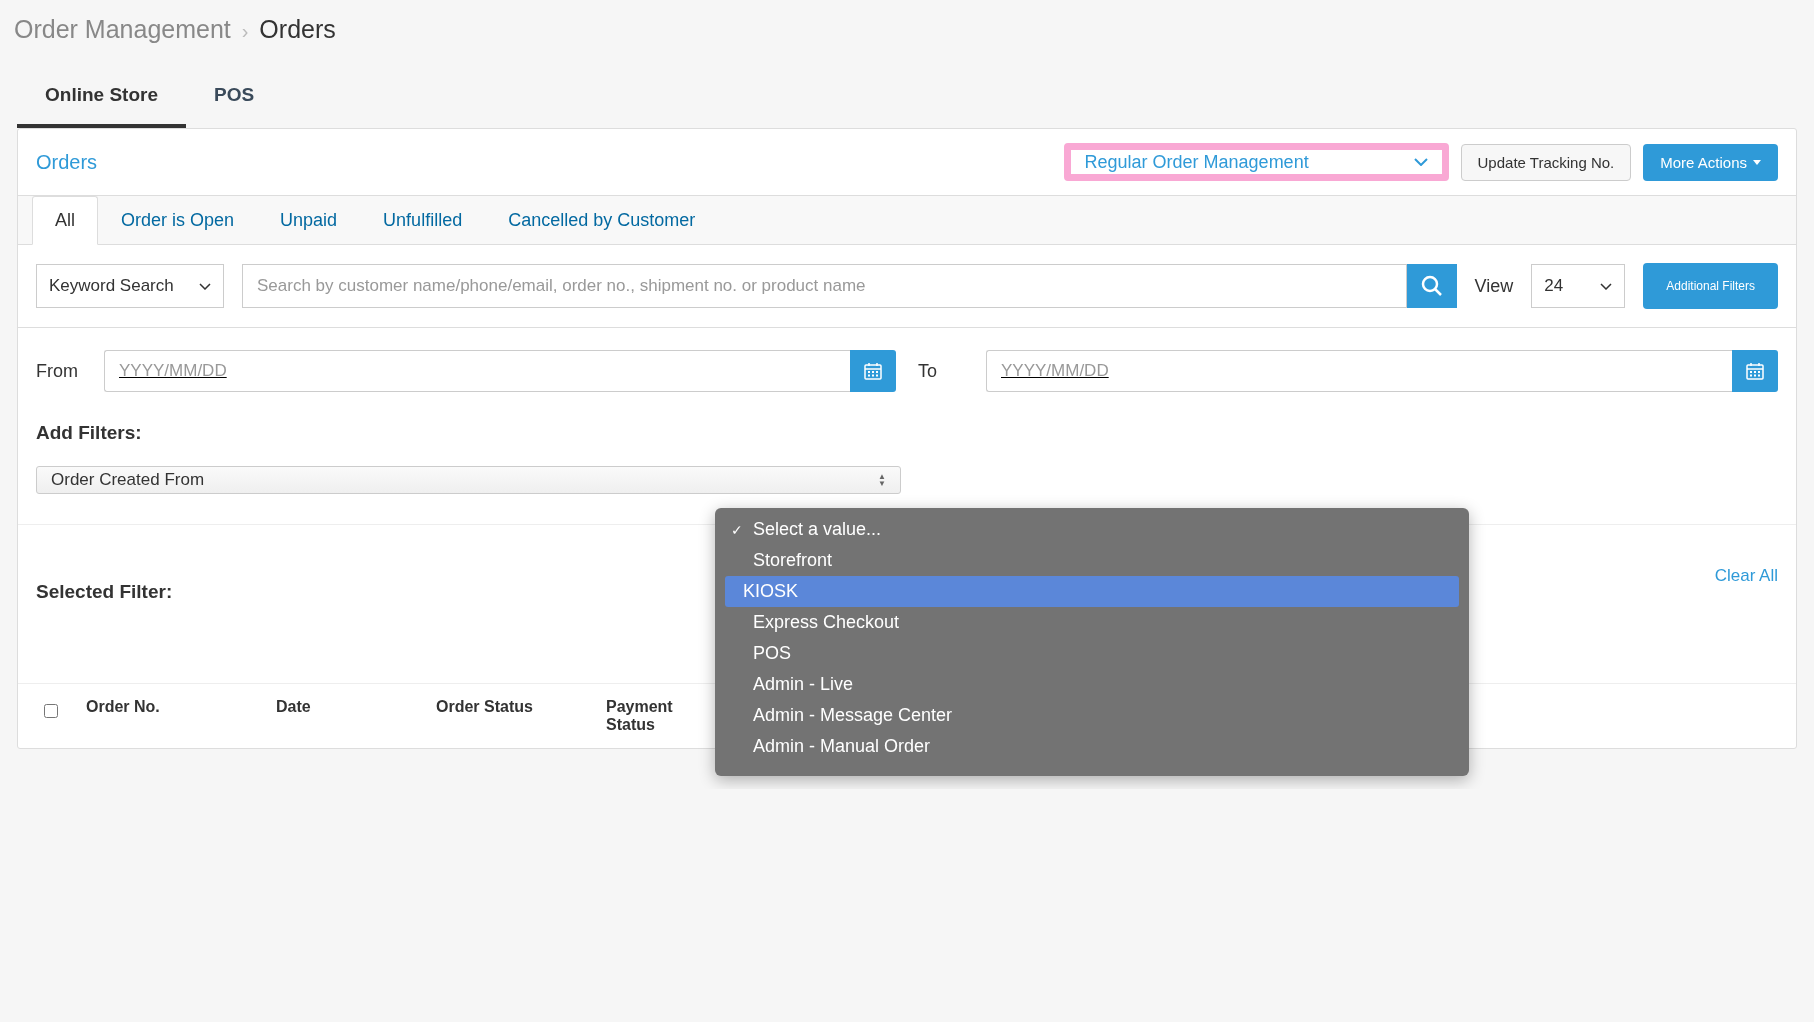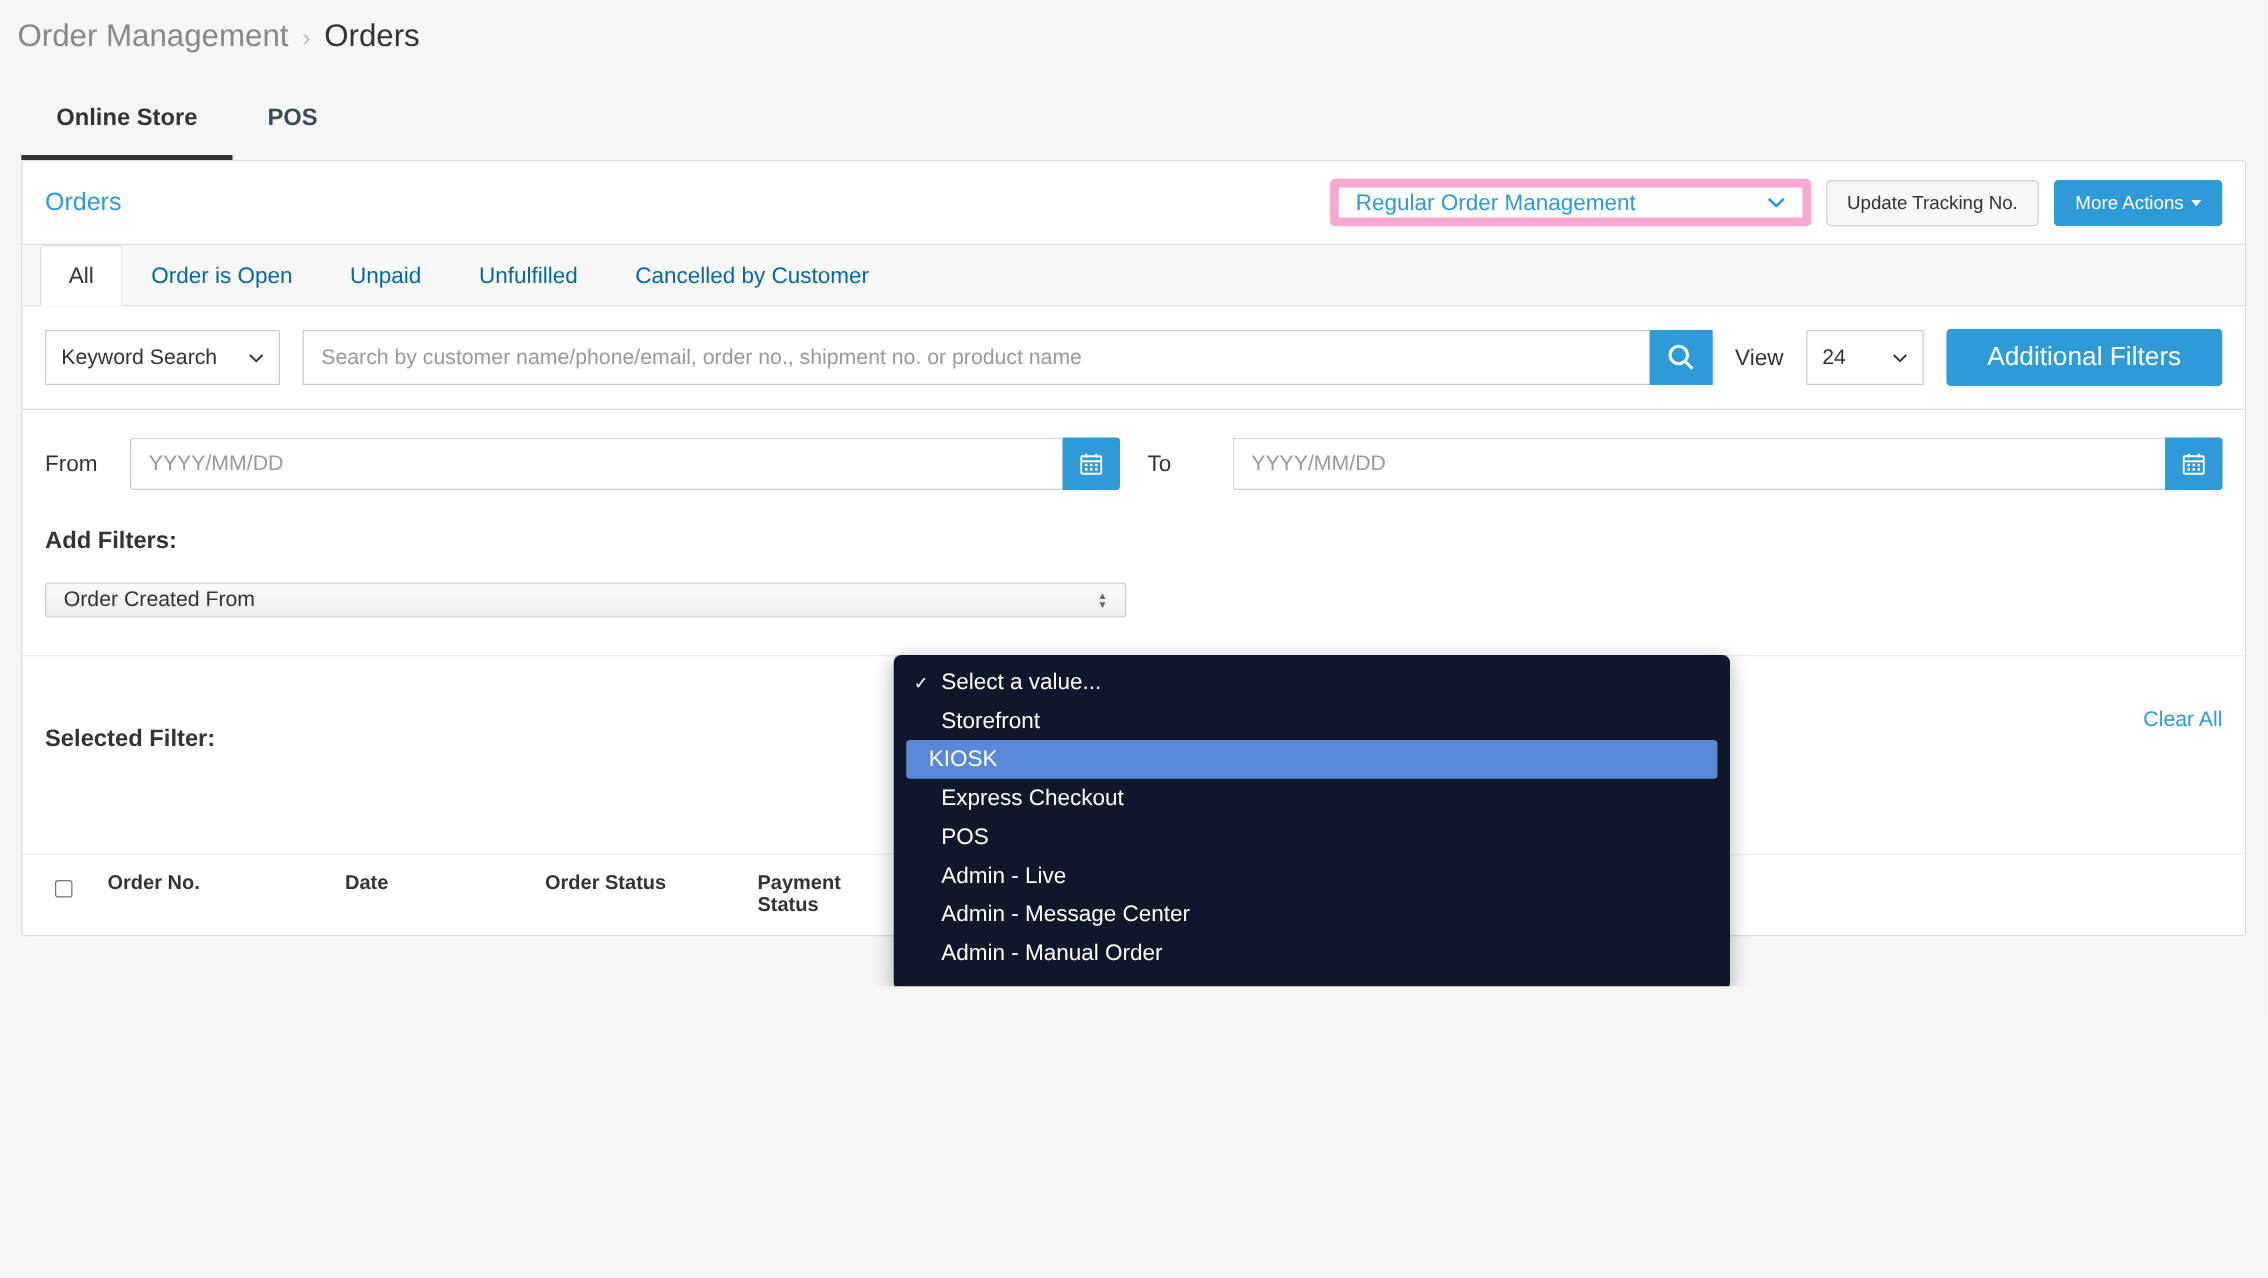--- a/index.html
+++ b/index.html
@@ -35,36 +35,36 @@
     
     .search-row { display: flex; align-items: center; padding: 18px 18px; gap: 18px; border-bottom: 1px solid #ddd; }
     .kw-select { width: 188px; height: 44px; border: 1px solid #ccc; display: flex; align-items: center; justify-content: space-between; padding: 0 12px; background: #fff; cursor: pointer; font-size: 17px; }
     .kw-select .chev { font-size: 14px; color: #333; }
     .search-input-wrap { display: flex; flex: 1; height: 44px; }
     .search-input { flex: 1; border: 1px solid #ccc; padding: 0 14px; font-size: 17px; outline: none; }
     .search-input::placeholder { color: #999; }
     .search-btn { width: 50px; background: #2f9ad8; display: flex; align-items: center; justify-content: center; cursor: pointer; border: 1px solid #2f9ad8; }
     .view-label { font-size: 18px; color: #333; }
     .view-select { width: 94px; height: 44px; border: 1px solid #ccc; display: flex; align-items: center; justify-content: space-between; padding: 0 12px; background: #fff; cursor: pointer; font-size: 17px; }
-    .btn-add-filters { height: 46px; padding: 0 32px; font-size: 21px; }
+    .btn-add-filters { height: 46px; padding: 0 22px; font-size: 12px; }
     
     .filters-area { padding: 22px 18px 30px; border-bottom: 1px solid #eee; position: relative; }
     .section-title { font-size: 19px; font-weight: 600; color: #333; margin-bottom: 22px; }
     .date-row { display: flex; align-items: center; gap: 22px; margin-bottom: 30px; }
     .date-label { font-size: 18px; color: #333; min-width: 46px; }
     .date-group { display: flex; flex: 1; }
-    .date-input { flex: 1; height: 42px; border: 1px solid #ccc; padding: 0 14px; font-size: 17px; outline: none; border-right: none; border-top-left-radius: 3px; border-bottom-left-radius: 3px; }
+    .date-input { flex: 1; height: 42px; border: 1px solid #ccc; padding: 0 14px; font-size: 17px; outline: none; border-right: none; border-top-left-radius: 3px; border-bottom-left-radius: 3px; text-decoration: underline; }
     .date-input::placeholder { color: #999; }
     .date-btn { width: 46px; height: 42px; background: #2f9ad8; display: flex; align-items: center; justify-content: center; cursor: pointer; border-top-right-radius: 3px; border-bottom-right-radius: 3px; }
     
     .filter-select-row { display: flex; gap: 12px; }
     .filter-select { flex: 1; height: 28px; border: 1px solid #ccc; border-radius: 3px; background: linear-gradient(#fafafa, #efefef); padding: 0 14px; font-size: 17px; display: flex; align-items: center; justify-content: space-between; cursor: pointer; }
     .filter-select .updown { display: flex; flex-direction: column; font-size: 8px; line-height: 7px; color: #666; }
     
-    .dropdown-menu { position: absolute; top: 196px; left: 697px; width: 669px; background: #0f172a; border-radius: 6px; padding: 6px 10px 14px; z-index: 1000; box-shadow: 0 4px 16px rgba(0,0,0,0.3); }
+    .dropdown-menu { position: absolute; top: 180px; left: 697px; width: 754px; background: #737373; border-radius: 6px; padding: 6px 10px 14px; z-index: 1000; box-shadow: 0 4px 16px rgba(0,0,0,0.3); }
     .dropdown-item { padding: 5px 18px; font-size: 18px; color: #fff; cursor: pointer; border-radius: 3px; display: flex; align-items: center; }
     .dropdown-item.selected::before { content: "✓"; position: absolute; left: 16px; font-size: 14px; }
     .dropdown-item.highlighted { background: #5b87d9; }
     
     .selected-filter-row { display: flex; align-items: center; justify-content: space-between; padding: 24px 18px 80px; border-bottom: 1px solid #eee; }
     .selected-filter-label { font-size: 19px; font-weight: 600; color: #333; margin-top: 32px; }
     .clear-all { color: #2f9ad8; font-size: 17px; cursor: pointer; }
     
     .table-header { display: flex; align-items: flex-start; padding: 14px 18px; gap: 20px; }
     .th { font-size: 16px; font-weight: 600; color: #333; }

